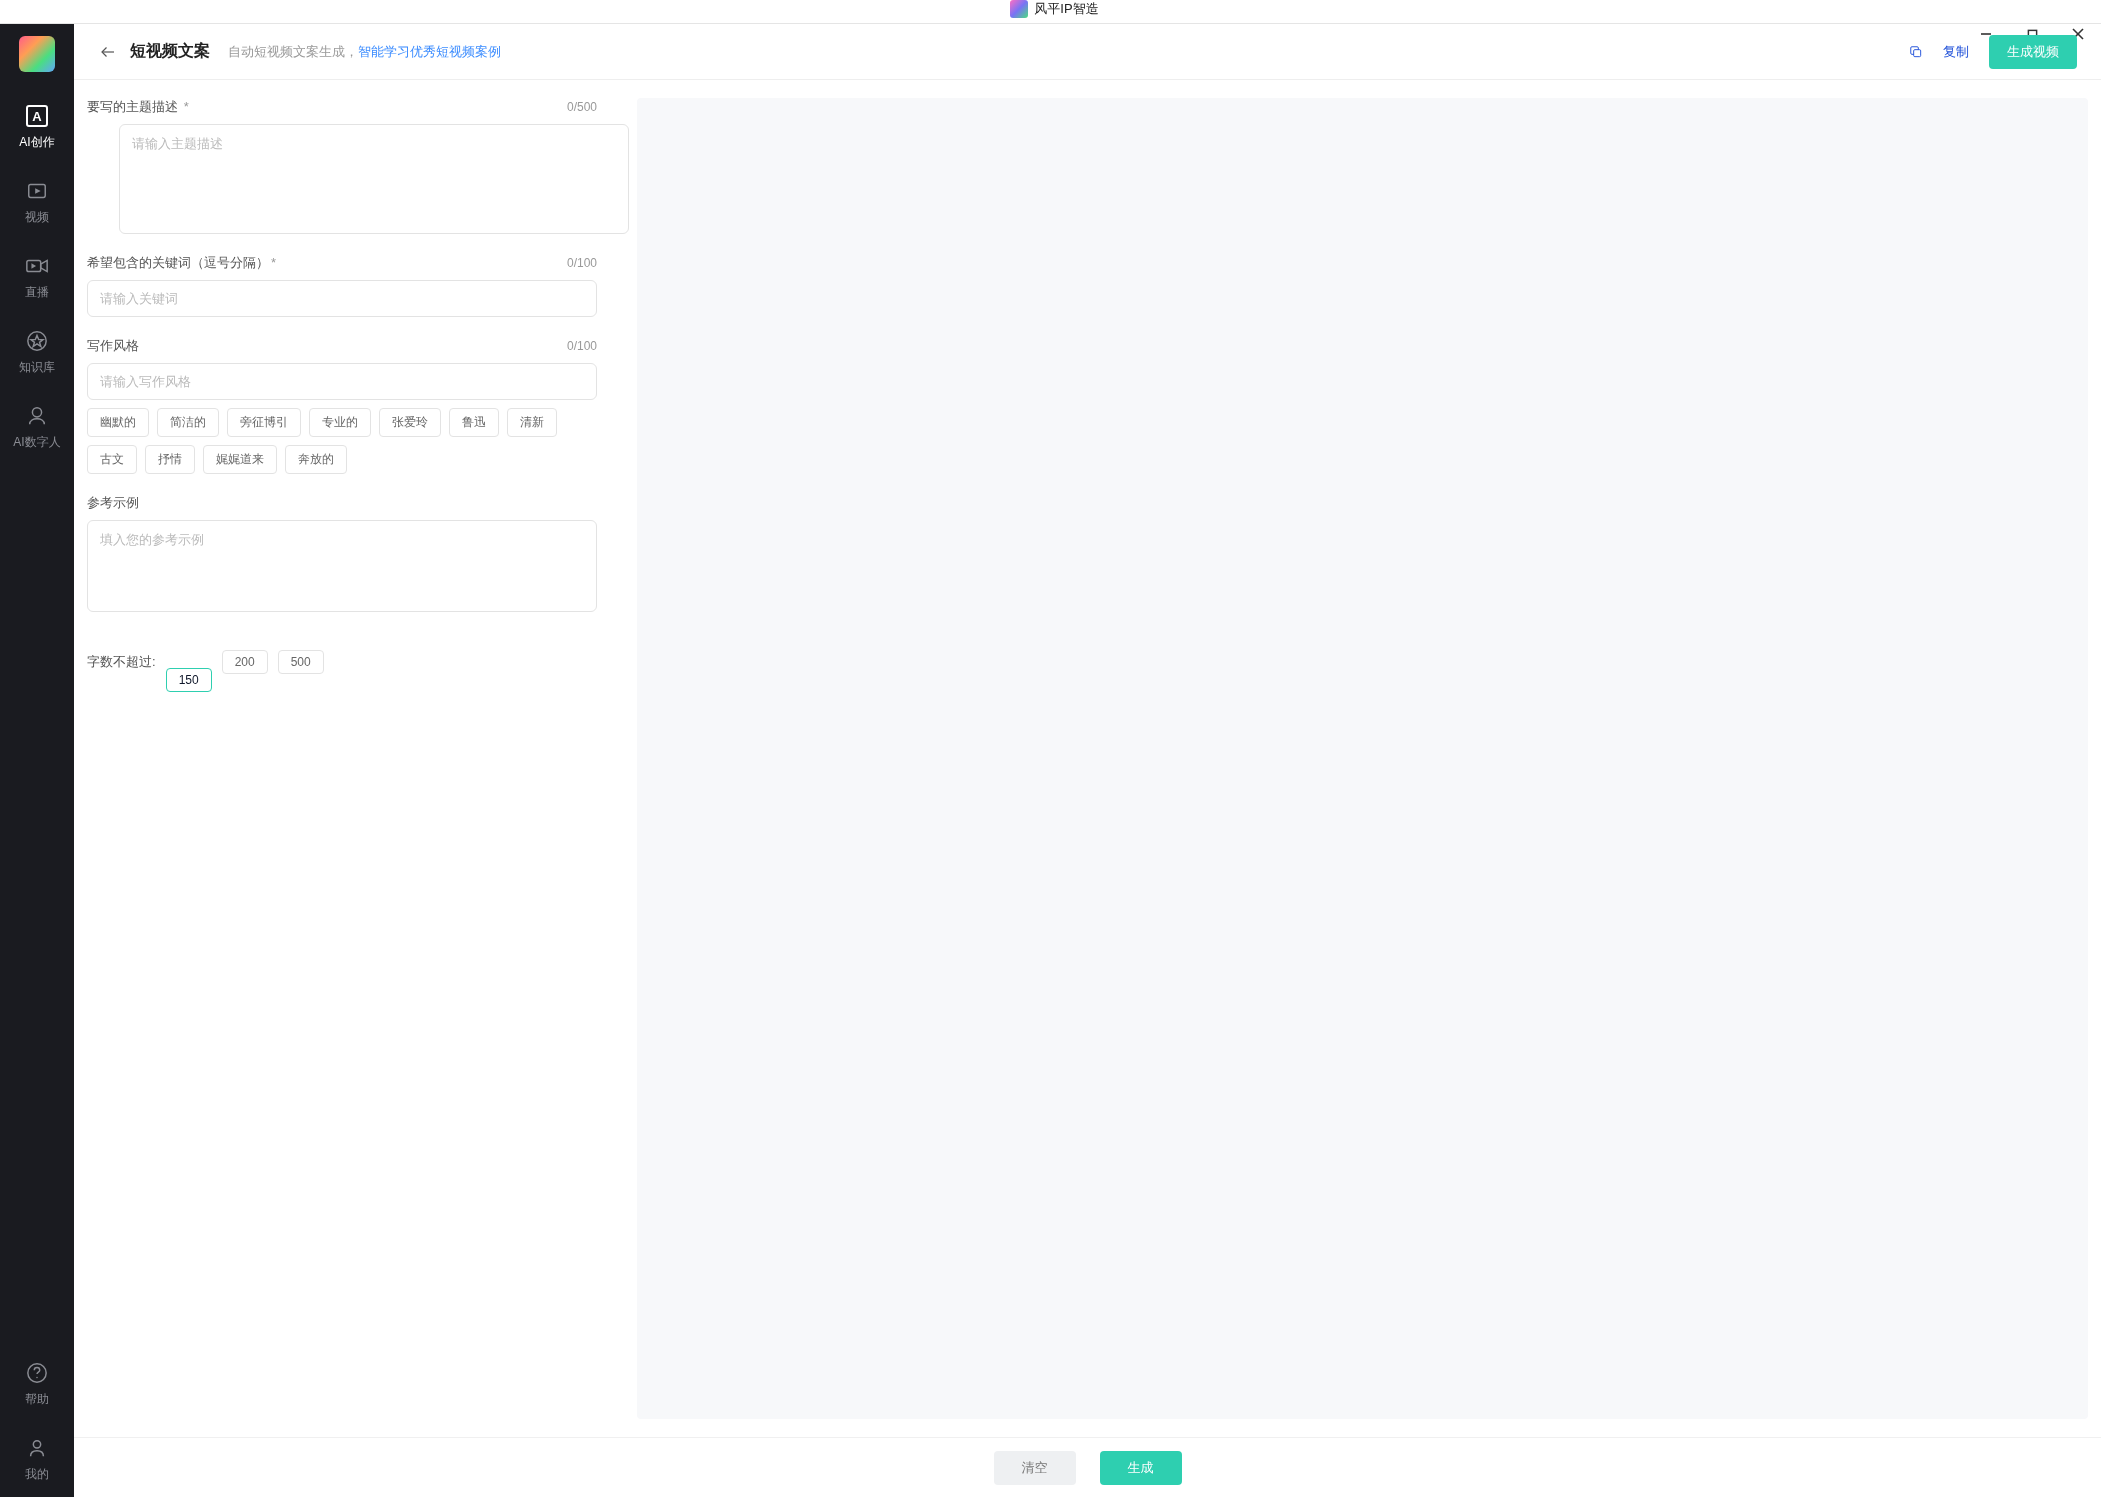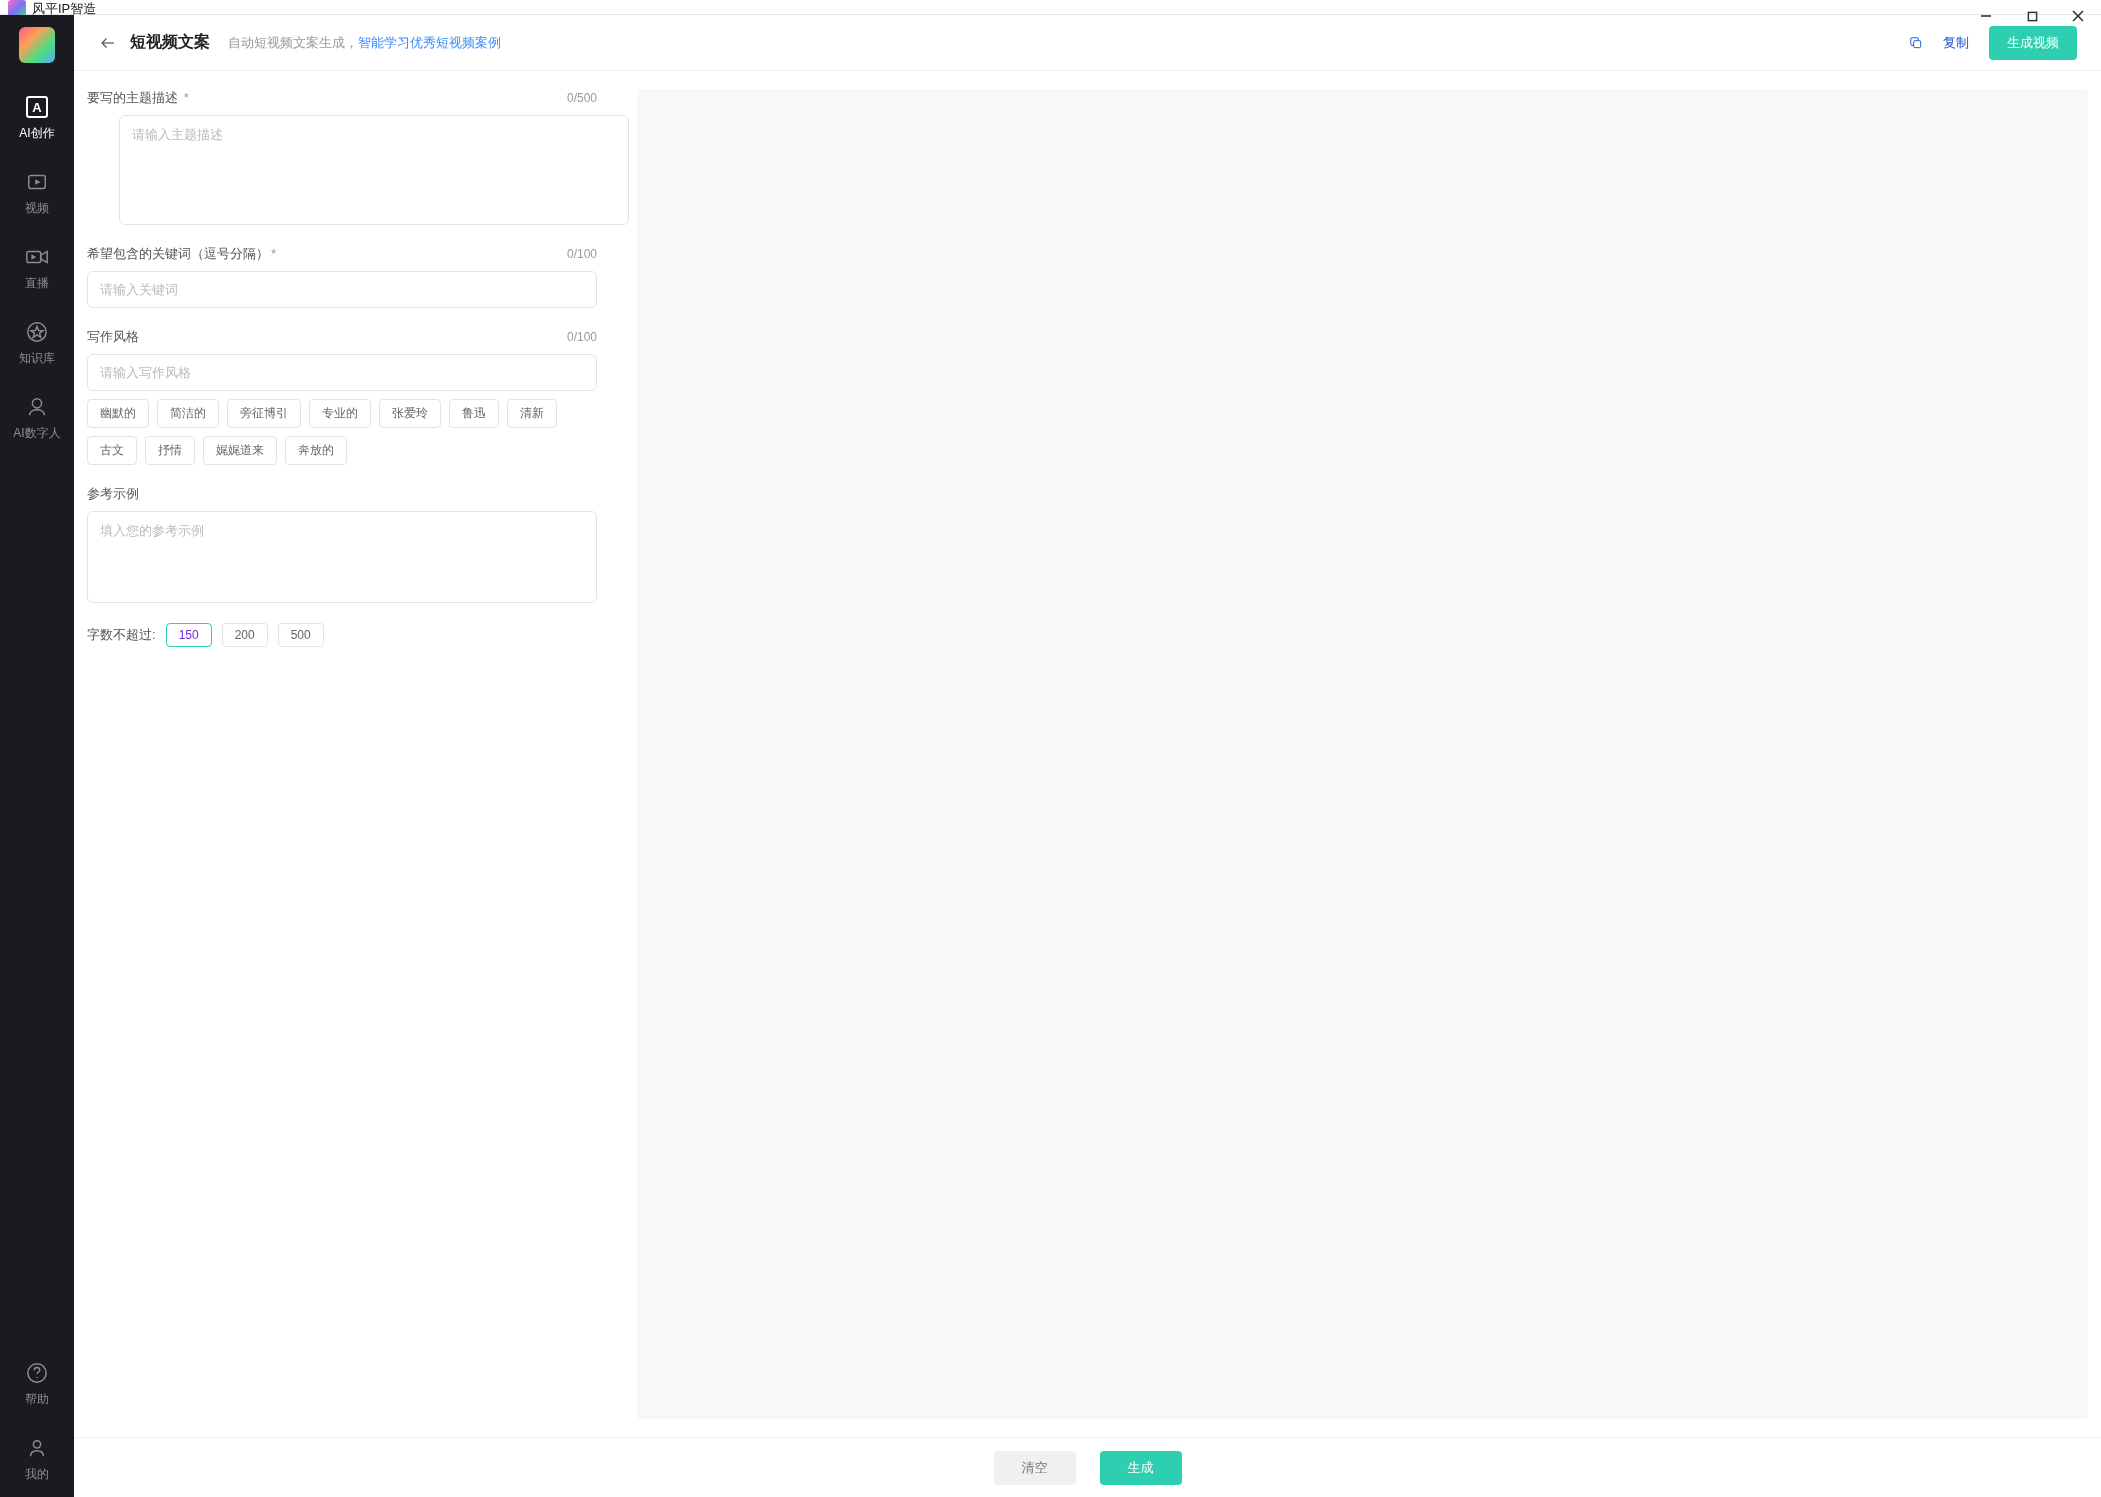--- a/index.html
+++ b/index.html
@@ -1,20 +1,20 @@
 <!DOCTYPE html>
 <html><head>
 <meta charset="utf-8">
 <style>
 * { margin: 0; padding: 0; box-sizing: border-box; }
 body { font-family: -apple-system, "PingFang SC", "Microsoft YaHei", sans-serif; font-size: 13px; color: #333; background: #fff; overflow: hidden; }
 .window { width: 100vw; height: 100vh; display: flex; flex-direction: column; }
 
 
-.titlebar { height: 15px; background: #fff; display: flex; align-items: flex-start; border-bottom: 1px solid #e5e5e5; }
+.titlebar { height: 24px; background: #fff; display: flex; align-items: center; border-bottom: 1px solid #e5e5e5; flex-direction: column; }
 .titlebar-left { display: flex; align-items: center; gap: 6px; padding-left: 8px; }
 .titlebar-icon { width: 18px; height: 18px; background: linear-gradient(135deg,#ff6ec4,#7873f5,#4ade80); border-radius: 3px; }
 .titlebar-text { font-size: 13px; color: #222; font-weight: 500; }
 .titlebar-controls { margin-left: auto; display: flex; }
 .win-btn { width: 46px; height: 32px; display: flex; align-items: center; justify-content: center; color: #333; cursor: pointer; }
 
 
 .body { flex: 1; display: flex; min-height: 0; }
 .sidebar { width: 74px; background: #1a1b20; display: flex; flex-direction: column; align-items: center; padding-top: 12px; color: #8a8c93; }
 .logo { width: 36px; height: 36px; margin-bottom: 18px; background: linear-gradient(135deg,#ff5c8a,#ff9e54,#4ade80,#60a5fa); border-radius: 6px; }
@@ -48,21 +48,21 @@
 .input::placeholder, .textarea::placeholder { color: #bbb; }
 .textarea-lg { height: 110px; margin-left: 32px; }
 .textarea-md { height: 92px; }
 
 .tags { display: flex; flex-wrap: wrap; gap: 8px; align-items: flex-end; }
 .tag { border: 1px solid #e3e3e3; background: #fff; padding: 5px 12px; border-radius: 4px; font-size: 12px; color: #666; cursor: pointer; }
 
 .count-row { display: flex; align-items: center; gap: 10px; }
 .count-label { font-size: 13px; color: #555; }
 .count-opt { border: 1px solid #e3e3e3; padding: 4px 12px; border-radius: 4px; font-size: 12px; color: #666; cursor: pointer; }
-.count-opt.active { border-color: #2ecfb0; color: #6d28d9; }
+.count-opt.active { border-color: #2ecfb0; color: #0f172a; margin-top: 36px; }
 
 
 .footer { height: 60px; display: flex; align-items: center; justify-content: center; gap: 24px; border-top: 1px solid #f0f0f0; }
 .btn-clear { background: #eef0f2; color: #777; border: none; padding: 8px 28px; border-radius: 4px; font-size: 13px; cursor: pointer; }
 .btn-generate { background: #2ecfb0; color: #fff; border: none; padding: 8px 28px; border-radius: 4px; font-size: 13px; cursor: pointer; }
 
 svg { stroke: currentColor; fill: none; stroke-width: 1.6; }
 .nav-item.active .nav-icon-box { border: 2px solid #fff; width:22px; height:22px; border-radius:3px; display:flex; align-items:center; justify-content:center; font-size:13px; font-weight:600; }
 </style>
 </head>

